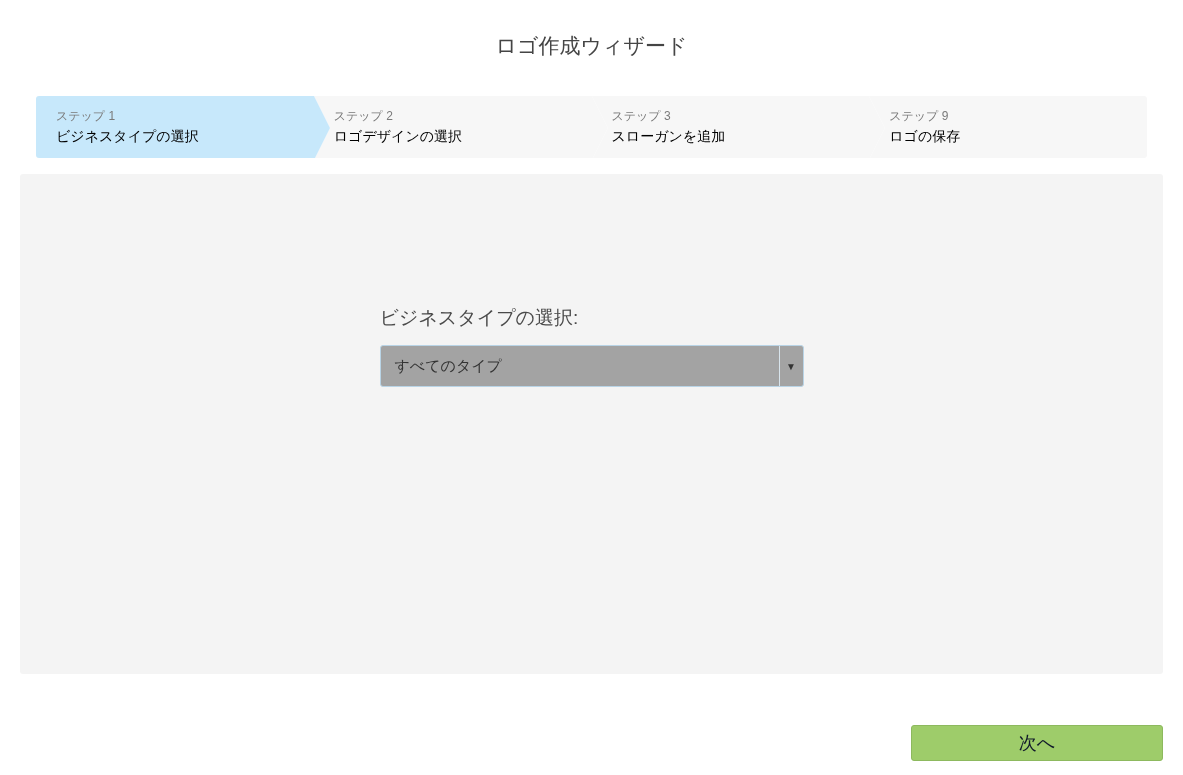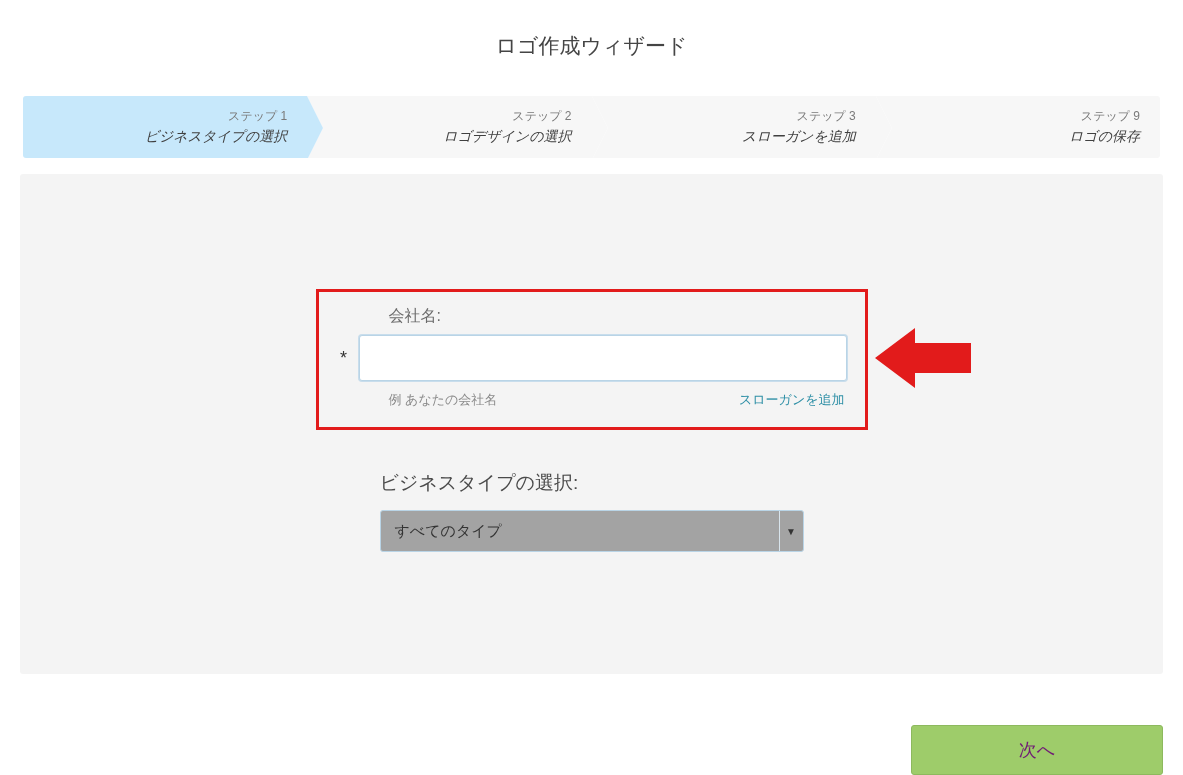--- a/index.html
+++ b/index.html
@@ -13,42 +13,40 @@
 }
 .page-title {
   text-align: center;
   font-size: 21px;
   font-weight: 400;
   color: #454545;
   padding: 32px 0 36px 0;
 }
 .steps {
   display: flex;
-  margin: 0 23px;
+  margin: 0 36px;
   border-radius: 3px;
   overflow: hidden;
-  text-align: right;
 }
 .step {
   flex: 1;
   background: #f7f7f7;
   padding: 12px 20px;
   position: relative;
 }
 .step.active { background: #c7e8fb; }
 .step-num {
   font-size: 12px;
   color: #7a7a7a;
   display: block;
   margin-bottom: 2px;
 }
 .step-label {
   font-size: 14px;
-  color: #404040;
-  font-style: italic;
+  color: #000000;
 }
 .step.active::after {
   content: "";
   position: absolute;
   right: -16px;
   top: 0;
   width: 0; height: 0;
   border-top: 32px solid transparent;
   border-bottom: 32px solid transparent;
   border-left: 16px solid #c7e8fb;
@@ -174,25 +172,25 @@
   align-items: center;
   justify-content: center;
   color: #333;
   font-size: 10px;
 }
 .next-btn {
   position: absolute;
   right: 20px;
   top: 725px;
   width: 252px;
-  height: 50px;
+  height: 36px;
   background: #9ecc6a;
   border: 1px solid #8db95e;
   border-radius: 3px;
-  color: #701a75;
+  color: #0f172a;
   font-size: 18px;
   cursor: pointer;
   display: flex;
   align-items: center;
   justify-content: center;
 }
 </style>
 </head>
 <body>
 
@@ -212,37 +210,20 @@
     <span class="step-label">スローガンを追加</span>
   </div>
   <div class="step">
     <span class="step-num">ステップ 9</span>
     <span class="step-label">ロゴの保存</span>
   </div>
 </div>
 
 <div class="panel">
 
-  <div class="highlight-box">
-    <div class="field-label">会社名:</div>
-    <div class="field-row">
-      <span class="req-star">*</span>
-      <input type="text" class="text-input" value="" style="">
-    </div>
-    <div class="hint-row">
-      <span class="hint-text">例  あなたの会社名</span>
-      <a class="slogan-link">スローガンを追加</a>
-    </div>
-
-    <span class="arrow">
-      <svg width="96" height="70" viewBox="0 0 96 70">
-        <polygon points="0,35 40,5 40,20 96,20 96,50 40,50 40,65" fill="#e21b1b"></polygon>
-      </svg>
-    </span>
-  </div>
 
   <div class="biz-section">
     <div class="biz-label">ビジネスタイプの選択:</div>
     <div class="select-wrap">
       <span class="select-text">すべてのタイプ</span>
       <span class="select-caret">▼</span>
     </div>
   </div>
 
 </div>

